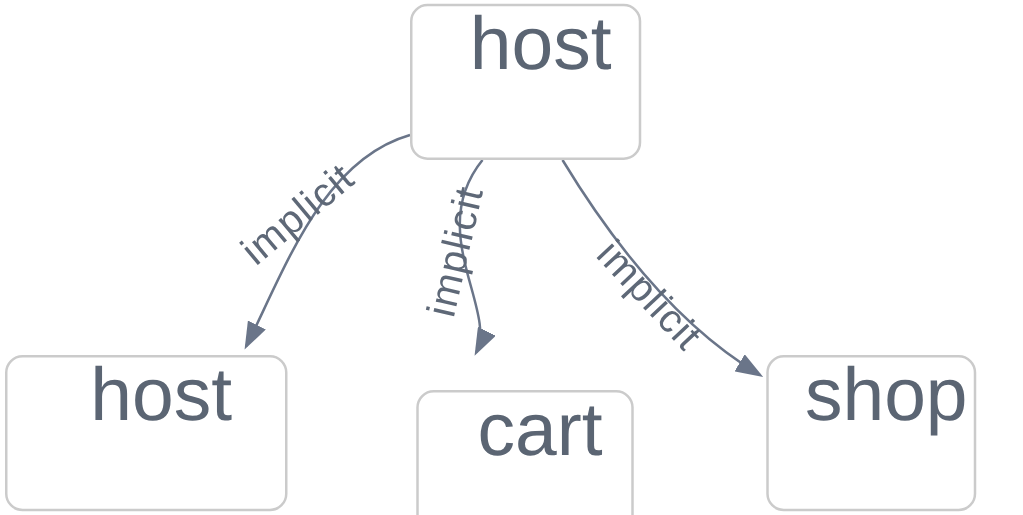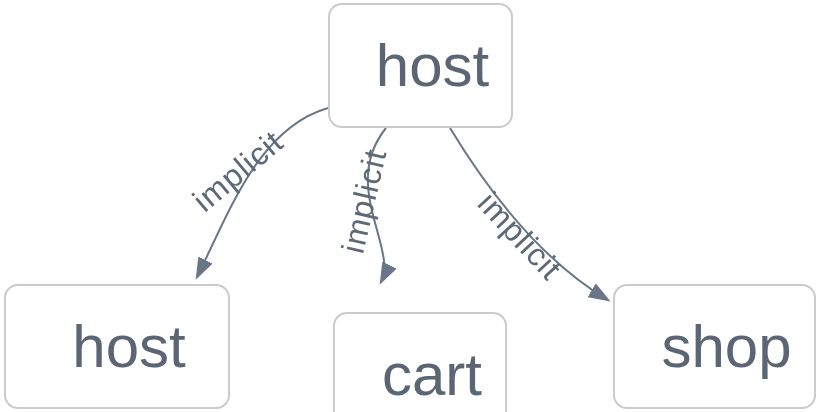--- a/index.html
+++ b/index.html
@@ -40,34 +40,34 @@
     fill: var(--edge, #6a7589);
     stroke: none;
   }
   .node {
     position: absolute;
     box-sizing: border-box;
     background: var(--node-fill);
     border: 2px solid var(--node-border);
     border-radius: 14px;
     display: flex;
-    align-items: center;
+    align-items: flex-start;
     justify-content: center;
     padding-left: 24px;
   }
   .node-label {
     font-size: 60px;
     line-height: 1;
     color: var(--node-text);
     white-space: nowrap;
   }
   .node-host  { left: 328px; top: 3px;   width: 185px; height: 125px; }
   .node-about { left: 4px;   top: 284px; width: 226px; height: 125px; }
   .node-cart  { left: 333px; top: 284px; width: 174px; height: 125px; margin-top: 28px; }
-  .node-shop  { left: 613px; top: 284px; width: 203px; height: 125px; }
+  .node-shop  { left: 613px; top: 284px; width: 168px; height: 125px; }
   .edge-label {
     position: absolute;
     font-size: 32px;
     line-height: 1;
     letter-spacing: 1px;
     color: var(--edge-label);
     white-space: nowrap;
     pointer-events: none;
   }
   .edge-label-0 {

